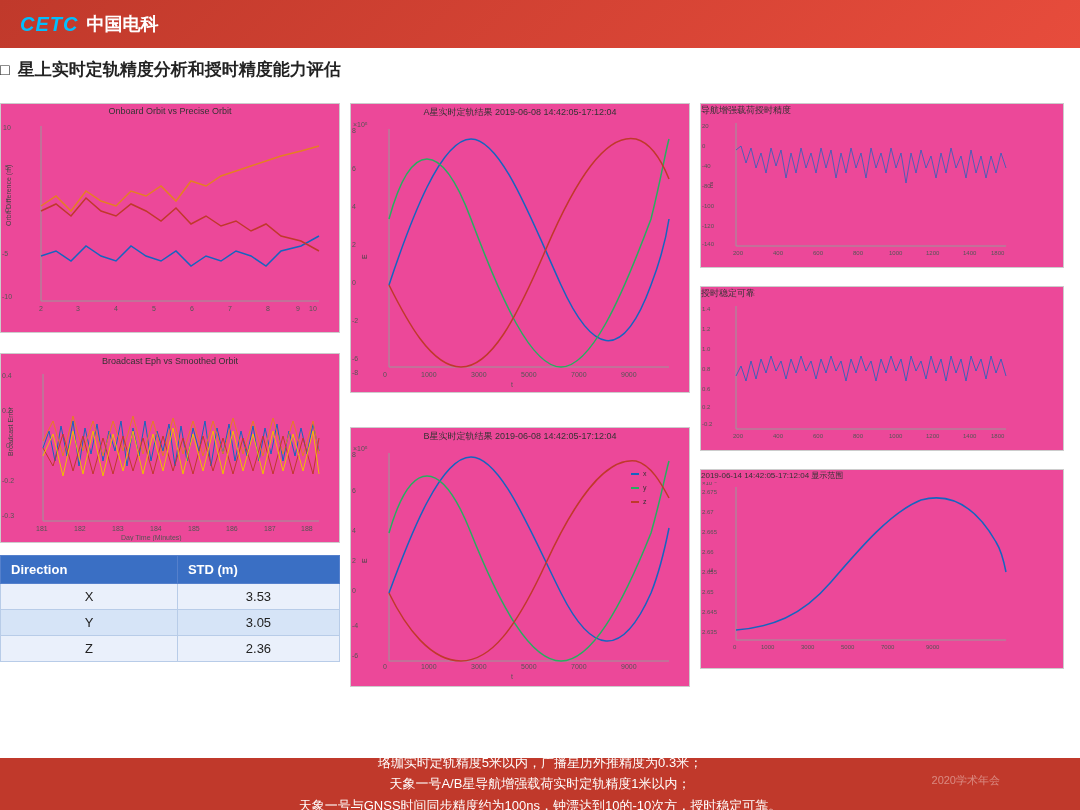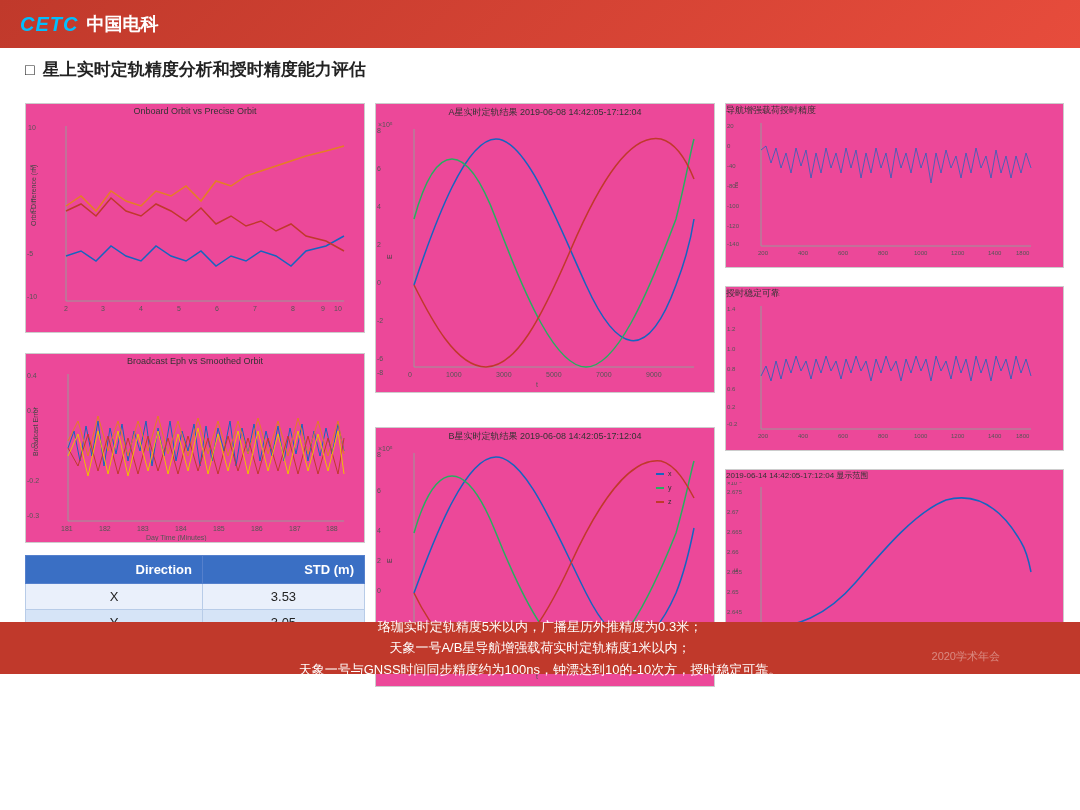--- a/index.html
+++ b/index.html
@@ -39,22 +39,22 @@
     .logo-cetc {
       color: #00bfff;
       font-size: 20px;
       font-weight: bold;
       font-style: italic;
       letter-spacing: 1px;
     }
 
     
     .main-content {
-      padding: 10px 16px 6px 25px;
-      height: 574px;
+      padding: 10px 16px 6px 0;
+      height: 710px;
     }
 
     .section-title {
       font-size: 17px;
       font-weight: bold;
       color: #222;
       margin-bottom: 8px;
       display: flex;
       align-items: center;
       gap: 8px;
@@ -97,21 +97,21 @@
     .data-table {
       width: 100%;
       border-collapse: collapse;
       font-size: 13px;
       margin-top: 4px;
     }
     .data-table th {
       background: #3a6fc4;
       color: #fff;
       padding: 6px 10px;
-      text-align: right;
+      text-align: left;
       border: 1px solid #5580cc;
     }
     .data-table td {
       background: #eaf0fb;
       color: #222;
       padding: 5px 10px;
       text-align: center;
       border: 1px solid #b8cce8;
     }
     .data-table tr:nth-child(even) td {
@@ -152,21 +152,21 @@
       gap: 2px;
     }
     .footer-text {
       color: #fff;
       font-size: 13px;
       line-height: 1.5;
     }
     .footer-watermark {
       position: absolute;
       right: 80px;
-      bottom: 10px;
+      bottom: 22px;
       color: rgba(255,255,255,0.4);
       font-size: 11px;
     }
 
     svg text { font-family: "Microsoft YaHei", sans-serif; }
 
     .bottom-label {
       font-size: 10px;
       text-align: center;
       color: #333;

